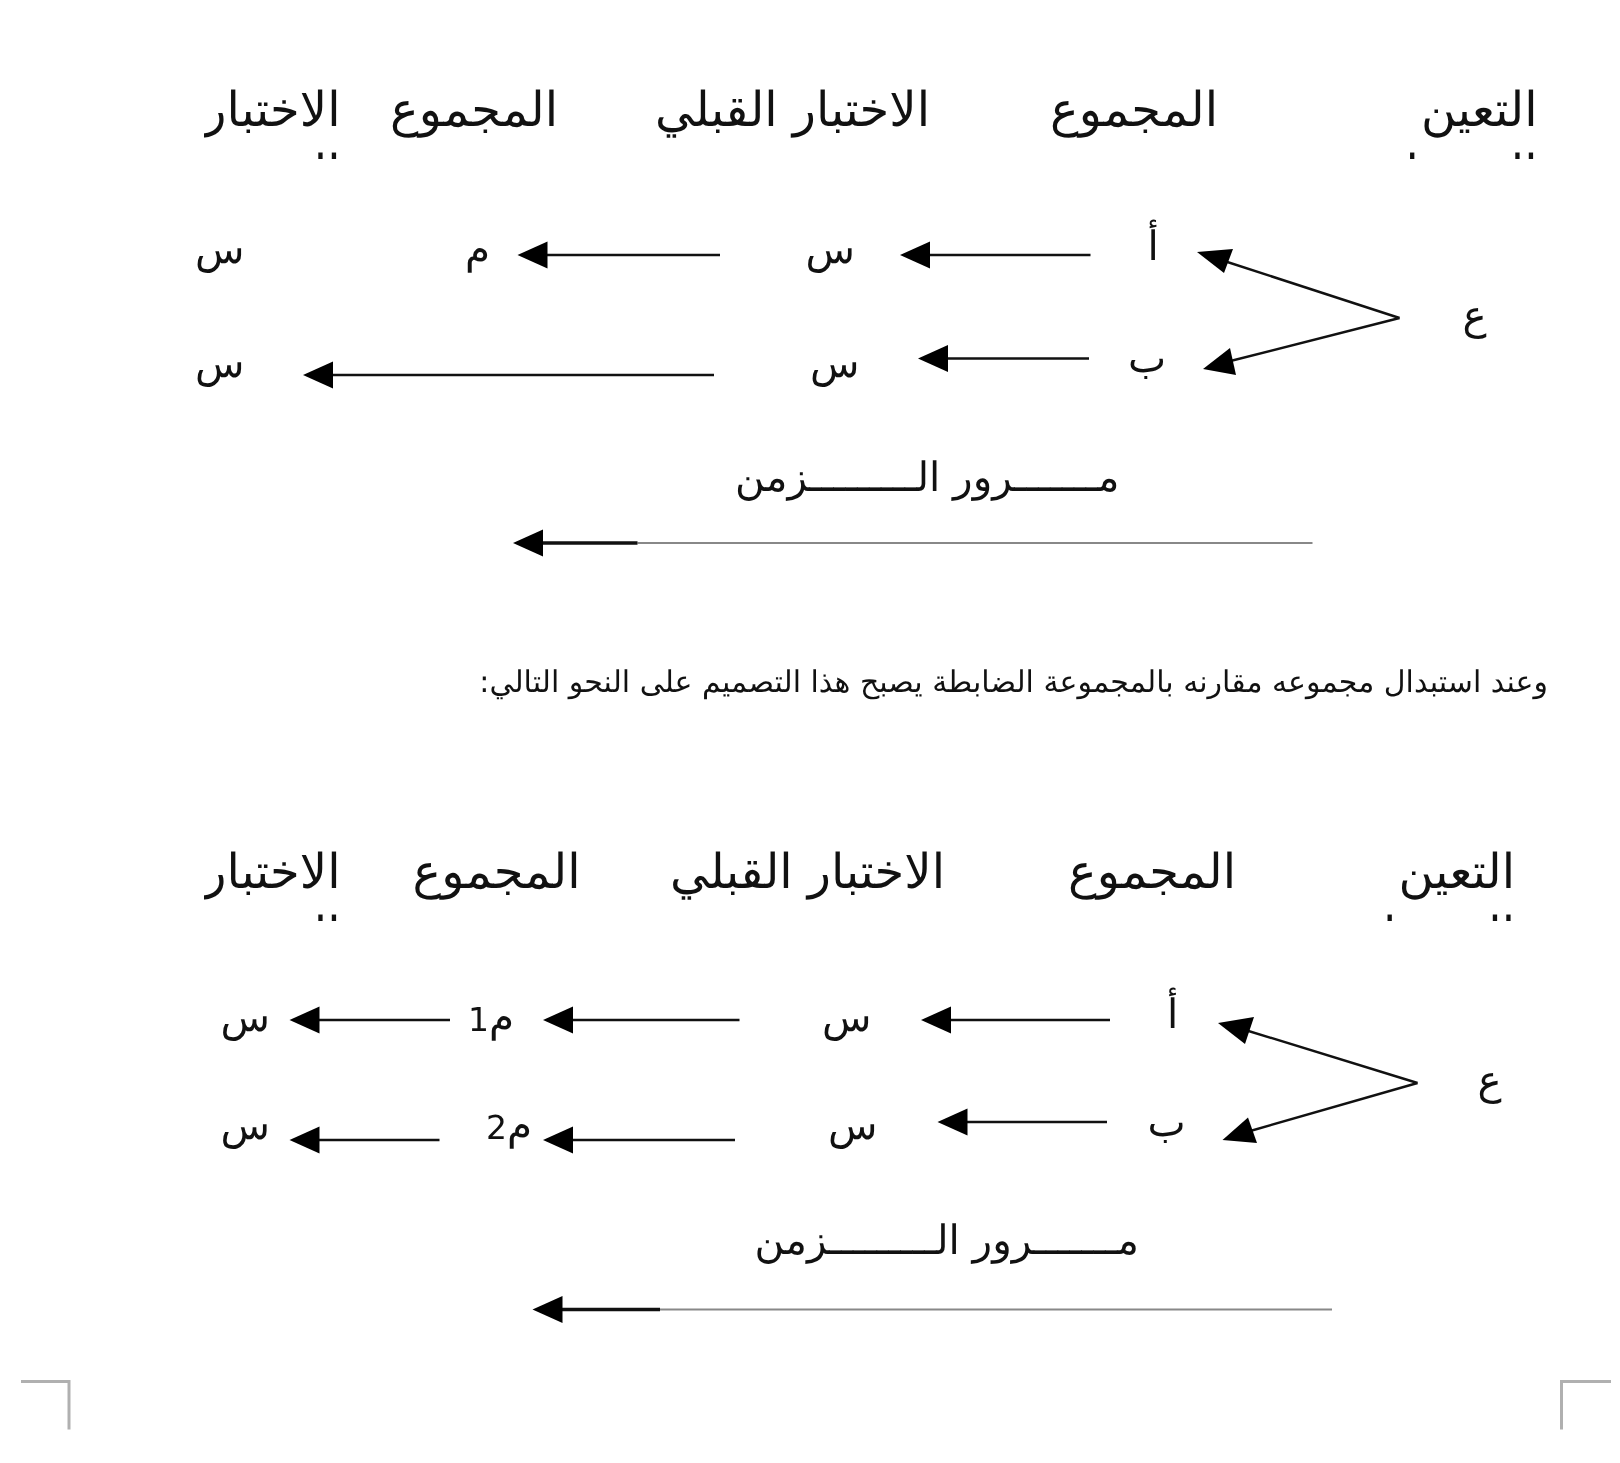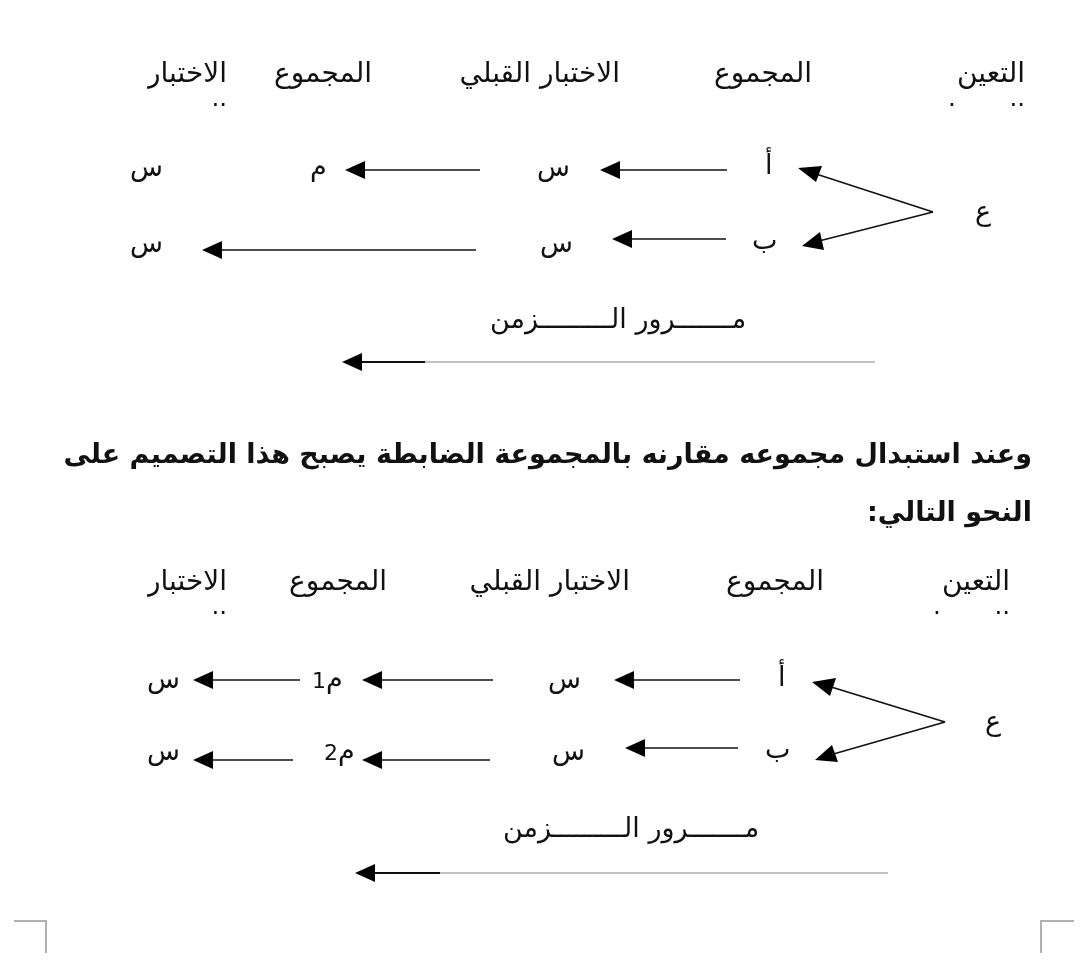--- a/index.html
+++ b/index.html
@@ -1,24 +1,24 @@
 <!DOCTYPE html>
 <html><head>
 <meta charset="utf-8">
 <style>
   html, body { margin:0; padding:0; background:#ffffff; }
   body { width:1080px; height:975px; position:relative; overflow:hidden;
          font-family:"DejaVu Sans", sans-serif; color:#111; }
   .hdr { position:absolute; height:54px; overflow:hidden; direction:rtl;
-         font-size:28px; line-height:42px; white-space:nowrap;margin-left:32px; }
+         font-size:32px; line-height:42px; white-space:nowrap;margin-left:32px; }
   .hdr span { display:block; }
   .lbl { position:absolute; font-size:27px; line-height:30px; direction:rtl; white-space:nowrap; }
   .ltr { direction:ltr; unicode-bidi:isolate;margin-top:38px; }
   .para { position:absolute; right:48px; width:1000px; direction:rtl; text-align:right;
-          font-size:27px; line-height:58px;font-weight:bold; }
+          font-size:20px; line-height:58px; }
   svg.diagram { position:absolute; left:0; top:0; }
 </style>
 </head>
 <body>
 
 <div class="hdr" style="right:55px; top:52px;">
   <span>التعين</span>
   <span>العشوائي</span>
 </div>
 <div class="hdr" style="right:268px; top:52px;">

